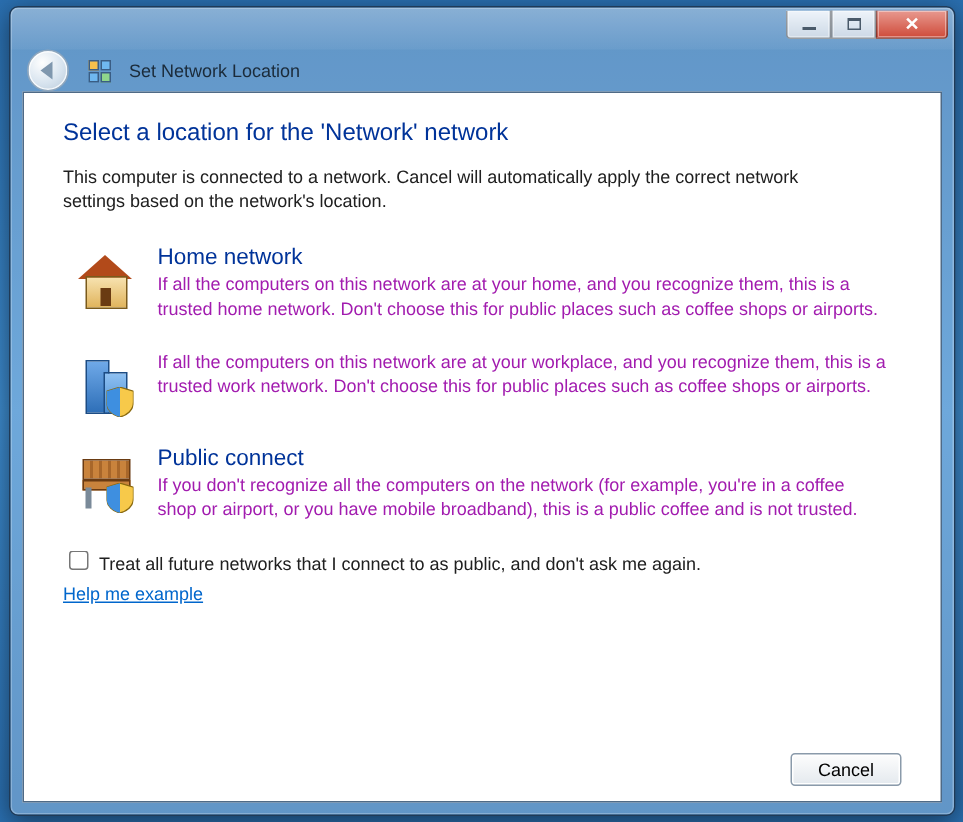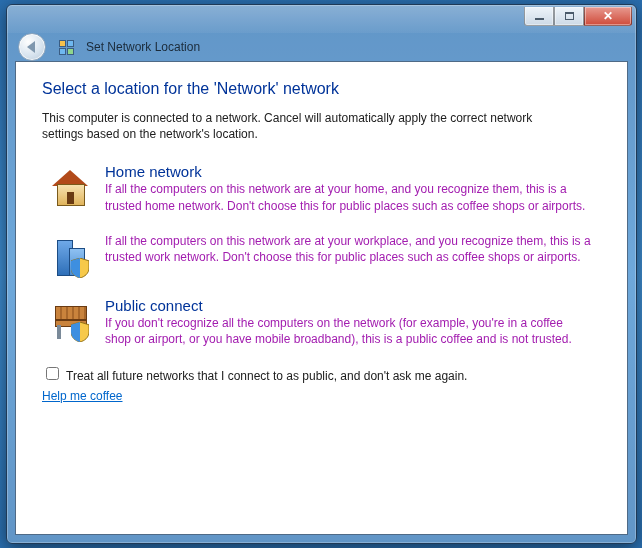--- a/index.html
+++ b/index.html
@@ -204,16 +204,19 @@
         </div>
       </div>
 
     </div>
 
     <label class="chkrow">
       <input type="checkbox" style="">
       <span>Treat all future networks that I connect to as public, and don't ask me again.</span>
     </label>
 
-    <a class="link">Help me coffee</a>
-
+    <a class="link">Help me example</a>
+
+    <div class="btnrow">
+      <button class="btn">Cancel</button>
+    </div>
   </div>
 </div>
 
 </body></html>

